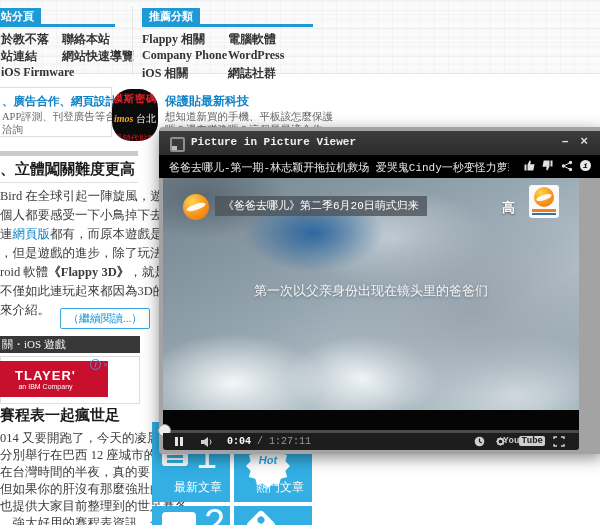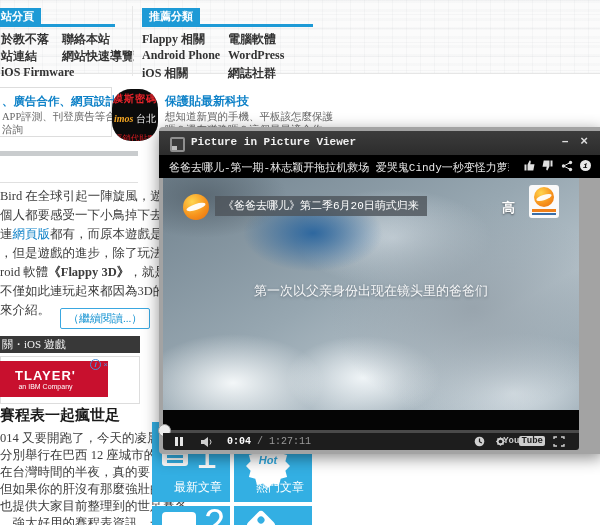--- a/index.html
+++ b/index.html
@@ -131,21 +131,21 @@
   <div class="abs navlink" style="left:1px;top:48px;">站連結</div>
   <div class="abs navlink" style="left:62px;top:48px;">網站快速導覽</div>
   <div class="abs navlink" style="left:1px;top:65px;">iOS Firmware</div>
 
   <div class="abs vdiv" style="left:132px;top:6px;height:70px;"></div>
 
   <div class="abs nav-header" style="left:142px;top:8px;">推薦分類</div>
   <div class="abs nav-line" style="left:142px;top:24px;width:171px;"></div>
   <div class="abs navlink" style="left:142px;top:31px;">Flappy 相關</div>
   <div class="abs navlink" style="left:228px;top:31px;">電腦軟體</div>
-  <div class="abs navlink" style="left:142px;top:48px;">Android Phone</div>
+  <div class="abs navlink" style="left:142px;top:48px;">Company Phone</div>
   <div class="abs navlink" style="left:228px;top:48px;">WordPress</div>
   <div class="abs navlink" style="left:142px;top:65px;">iOS 相關</div>
   <div class="abs navlink" style="left:228px;top:65px;">網誌社群</div>
 
   <div class="abs pbox" style="left:-10px;top:87px;width:120px;height:48px;">
     <div class="abs bluelink" style="left:11px;top:6px;font-size:11.5px;white-space:nowrap;">、廣告合作、網頁設計</div>
     <div class="abs graytxt" style="left:11px;top:22px;white-space:nowrap;">APP評測、刊登廣告等合作</div>
     <div class="abs graytxt" style="left:11px;top:35px;">洽詢</div>
   </div>
 
@@ -153,20 +153,21 @@
     <div class="l1">膜斯密碼</div>
     <div class="l2"><b>imos</b><span> 台北</span></div>
     <div class="l3">經銷代貼點</div>
   </div>
 
   <div class="abs bluelink" style="left:165px;top:93px;font-size:12px;white-space:nowrap;">保護貼最新科技</div>
   <div class="abs graytxt" style="left:165px;top:110px;white-space:nowrap;">想知道新買的手機、平板該怎麼保護</div>
   <div class="abs graytxt" style="left:165px;top:123px;white-space:nowrap;">嗎？還在猶豫嗎？這個最最適合你</div>
 
   <div class="abs divider" style="left:0;top:151px;width:138px;height:5px;"></div>
+  <div class="abs h-art" style="left:0;top:160px;">、立體闖關難度更高</div>
   <div class="abs" style="left:0;top:182px;width:138px;border-top:1px solid #e0e0e0;"></div>
 
   <div class="abs aline" style="top:188px;">Bird 在全球引起一陣旋風，遊戲</div>
   <div class="abs aline" style="top:207px;">個人都要感受一下小鳥掉下去或</div>
   <div class="abs aline" style="top:226px;"><span>連</span><a>網頁版</a><span>都有，而原本遊戲是2D像</span></div>
   <div class="abs aline" style="top:245px;">，但是遊戲的進步，除了玩法就是</div>
   <div class="abs aline" style="top:264px;"><span>roid 軟體</span><b>《Flappy 3D》</b><span>，就是把</span></div>
   <div class="abs aline" style="top:283px;">不僅如此連玩起來都因為3D的轉換</div>
   <div class="abs aline" style="top:302px;">來介紹。</div>
 

